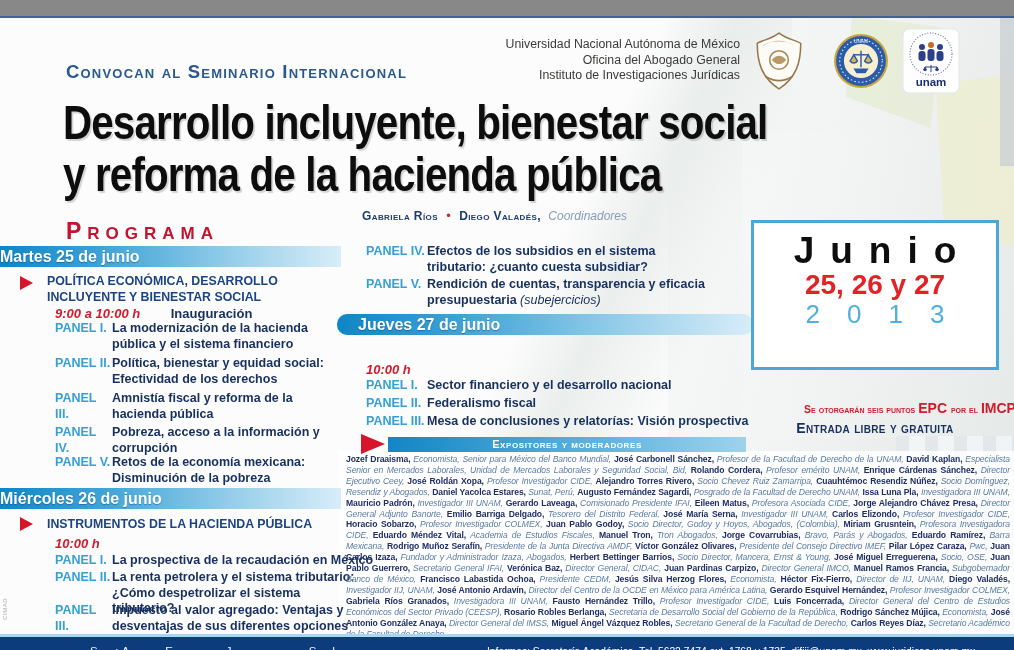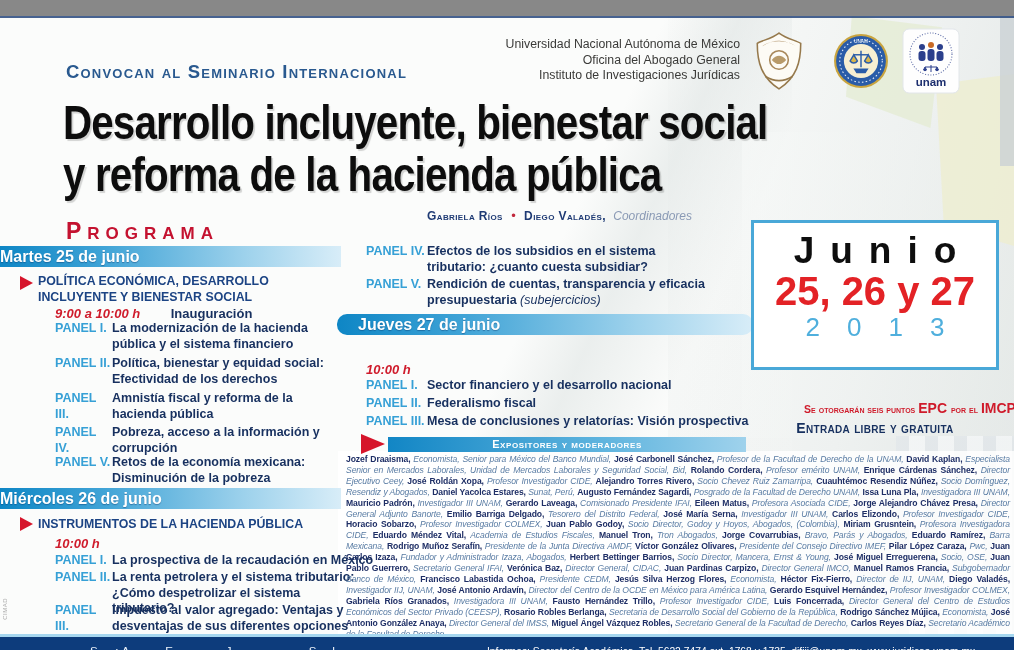--- a/index.html
+++ b/index.html
@@ -24,36 +24,36 @@
   #expo-backing{left:338px;top:435px;width:676px;height:183px;background:rgba(255,255,255,.82);}
   
   #institution{left:440px;top:21px;width:300px;text-align:right;font-size:12.3px;
     color:#3b3b39;line-height:15.5px;}
   #convocan{left:66px;top:45px;font-variant:small-caps;font-weight:bold;letter-spacing:1.2px;
     font-size:18.5px;color:#29598f;}
   .title-line{left:63px;white-space:nowrap;font-weight:bold;font-size:48px;letter-spacing:-1px;
     color:#0d0d0d;transform:scaleX(.84);transform-origin:left top;
     text-shadow:2px 2px 1px rgba(0,0,0,.16);}
   #title1{top:79px;}  #title2{top:131px;}
-  #coordinators{left:362px;top:192px;width:330px;text-align:right;font-size:12px;}
+  #coordinators{left:362px;top:192px;width:330px;text-align:left;font-size:12px;}
   .coord-name{font-variant:small-caps;font-weight:bold;color:#1e3a74;letter-spacing:.4px;}
   .coord-dot{color:#c1283c;margin:0 5px;font-size:13px;}
   .coord-role{font-style:italic;color:#8a9ab5;margin-left:4px;}
   
   #programa-head{left:66px;top:202px;color:#c41230;font-weight:bold;letter-spacing:6px;}
   #programa-head .ph1{font-size:23px;} #programa-head .ph2{font-size:17px;}
   .daybar{height:21px;line-height:21px;color:#fff;font-weight:bold;font-size:16px;
     text-shadow:0 1px 1px rgba(10,60,110,.45);box-sizing:border-box;
     background:linear-gradient(90deg,#0e86c5 0%,#3fa3d6 30%,#9ed2ec 72%,#d8edf8 100%);}
   #bar-martes{left:0;top:230px;width:341px;}
   #bar-miercoles{left:0;top:472px;width:341px;}
   #bar-jueves{left:337px;top:298px;width:416px;padding-left:21px;border-radius:10px;}
   .tri{width:0;height:0;border-left:13px solid #d6152b;border-top:7px solid transparent;
     border-bottom:7px solid transparent;flex:none;}
-  .sect{display:flex;gap:5px;align-items:flex-start;}
+  .sect{display:flex;gap:14px;align-items:flex-start;}
   .shead{font-weight:bold;color:#1c4484;font-size:13px;line-height:15.5px;
     transform:scaleX(.95);transform-origin:left top;}
   .time{color:#cf1b2b;font-weight:bold;font-style:italic;font-size:13px;}
   .timenote{color:#17305f;font-weight:bold;font-size:13px;margin-left:26px;font-style:normal;}
   .prow{display:flex;align-items:flex-start;}
   .plab{flex:none;width:57px;font-weight:bold;color:#36a0d6;font-size:12.5px;line-height:15.5px;}
   .mid .plab{width:61px;}
   .ptxt{flex:1;font-weight:bold;color:#17305f;font-size:12.5px;line-height:15.5px;}
   .pnote{font-weight:normal;font-style:italic;color:#17305f;}
   .nowrap .ptxt{white-space:nowrap;}
@@ -65,21 +65,21 @@
     background:linear-gradient(90deg,#1286c5,#5fb4de 60%,#9fd2ec);}
   #expo-par{left:346px;top:438px;width:664px;text-align:justify;font-size:8.6px;
     line-height:10.9px;letter-spacing:-.1px;}
   .xn{font-weight:bold;color:#1f2f66;}
   .xr{font-style:italic;color:#587ba3;}
   
   #junio-box{left:751px;top:204px;width:242px;height:144px;background:#fff;
     border:3px solid #49a8d8;box-sizing:content-box;}
   #junio-box .month{margin-top:7px;text-align:center;font-size:37px;font-weight:bold;
     letter-spacing:16px;padding-left:16px;color:#0e0e0e;}
-  #junio-box .ddays{text-align:center;font-size:40px;font-weight:bold;color:#e32226;margin-top:-3px;}
+  #junio-box .ddays{text-align:center;font-size:28px;font-weight:bold;color:#e32226;margin-top:-3px;}
   #junio-box .year{text-align:center;font-size:26px;font-weight:normal;color:#4fafdd;
     letter-spacing:27px;padding-left:27px;margin-top:-2px;}
   #epc-note{left:777px;top:384px;width:266px;text-align:center;color:#cf1b2b;
     font-variant:small-caps;font-weight:bold;font-size:10.5px;}
   #epc-note .big{font-size:14px;}
   #epc-note span{margin-right:.28em;} #epc-note span:last-child{margin-right:0;}
   #entrada{left:742px;top:404px;width:266px;text-align:center;color:#17305f;
     font-variant:small-caps;font-weight:bold;font-size:14px;letter-spacing:.3px;}
   
   #foot-line{left:0;top:618px;width:1014px;height:3px;background:#a6d7ef;}

